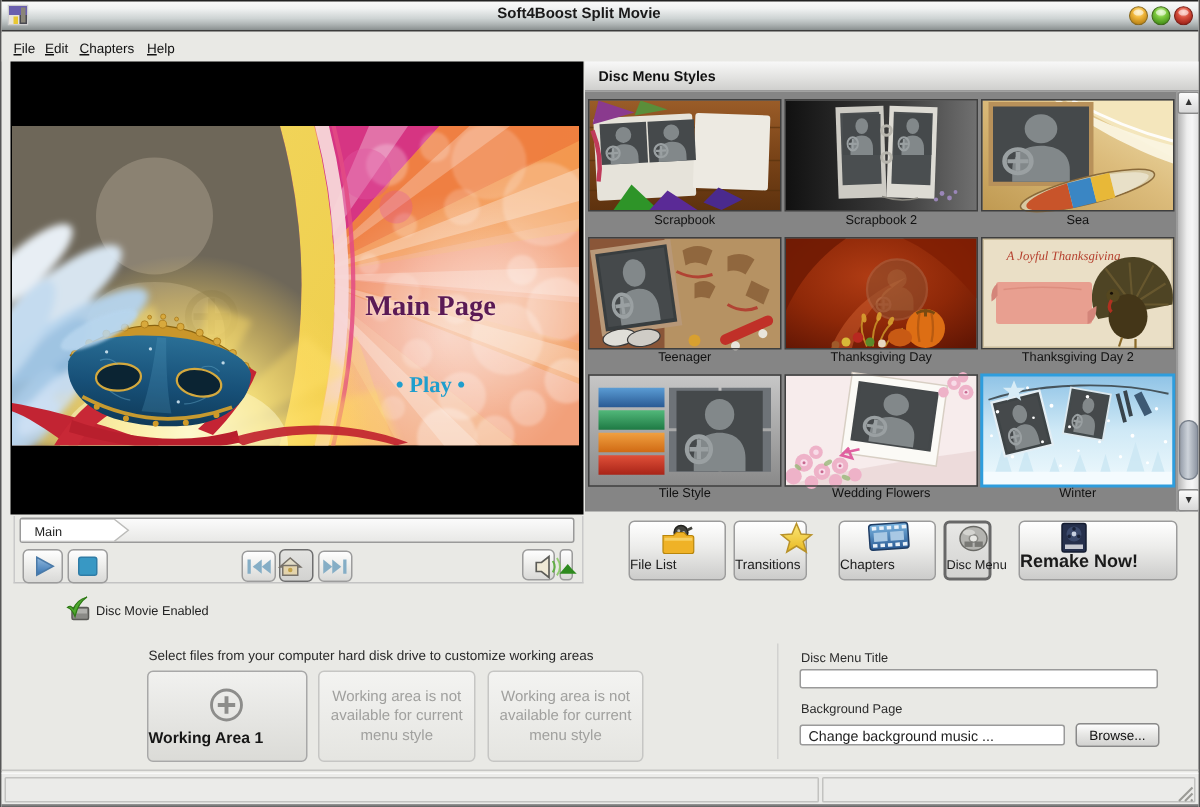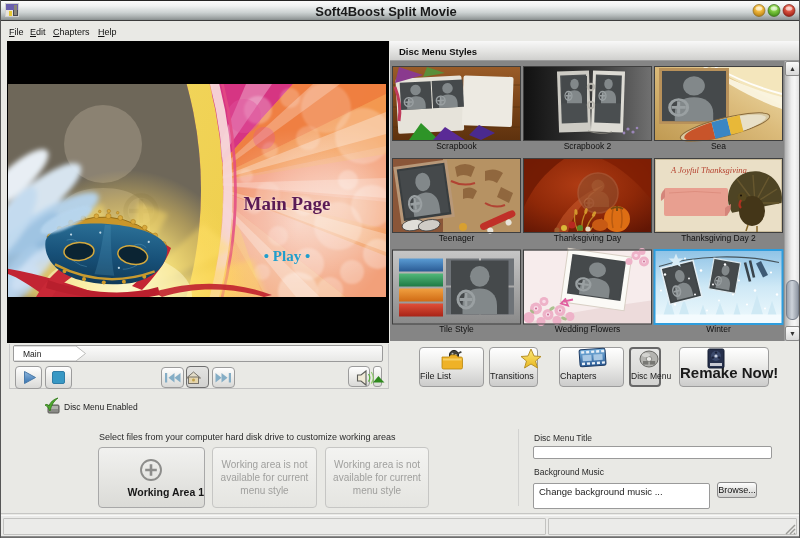--- a/index.html
+++ b/index.html
@@ -1,21 +1,21 @@
 <!DOCTYPE html>
 <html><head>
 <meta charset="utf-8">
 <style>
 *{margin:0;padding:0;box-sizing:border-box}
 html,body{width:800px;height:538px;overflow:hidden}
 body{font-family:"Liberation Sans",sans-serif;position:relative;background:#e9e9e5;border-left:1px solid #565656;border-right:1px solid #565656;}
 .abs{position:absolute}
 
 #titlebar{left:0;top:0;width:798px;height:21px;background:linear-gradient(#fafafa,#f0f2f2 25%,#cdd3d3 60%,#b2b8b8 78%,#959b9b 94%,#878d8d);border-top:1px solid #232323;border-bottom:1px solid #3c3c3c;}
-#titletext{left:0;top:4px;width:770px;text-align:center;font-size:13px;font-weight:bold;color:#1a1a1a;}
+#titletext{left:0;top:4px;width:770px;text-align:center;font-size:10px;font-weight:bold;color:#1a1a1a;}
 
 #menubar{left:0;top:22px;width:714px;height:19px;background:#e9e9e5;font-size:9px;color:#111;}
 #menubar span{position:absolute;top:5px}
 #menubar u{text-decoration:underline}
 
 #video{left:6px;top:41px;width:382px;height:302px;background:#000;}
 
 #dmsheader{left:389px;top:41px;width:455px;height:20px;background:linear-gradient(#f8f8f8,#e3e3e1 55%,#cfcfcd);border-bottom:1px solid #9a9a9a;}
 #dmsheader b{position:absolute;left:9px;top:5px;font-size:9.5px;color:#111}
 
@@ -36,27 +36,27 @@
 .tabbtn.sel{background:linear-gradient(#e8e8e6,#d3d3d1);border:2px solid #686868;}
 
 #dme{left:63px;top:402px;font-size:8.5px;color:#222}
 
 #selectlbl{left:98px;top:432px;font-size:9px;color:#2a2a2a}
 .wa{position:absolute;top:447px;height:61px;border-radius:4px;}
 #wa1{left:97px;width:107px;background:linear-gradient(#f1f1ef,#dbdbd7);border:1px solid #a8a8a8;}
 #wa2{left:211px;width:105px;background:linear-gradient(#f3f3f1,#e5e5e1);border:1px solid #c6c6c4;}
 #wa3{left:324px;width:104px;background:linear-gradient(#f3f3f1,#e5e5e1);border:1px solid #c6c6c4;}
 .wanote{position:absolute;left:0;right:0;top:10px;text-align:center;font-size:10px;line-height:13px;color:#a0a09e}
-#wa1lbl{position:absolute;left:0;right:0;bottom:9px;text-align:right;font-size:10.5px;font-weight:bold;color:#161616}
+#wa1lbl{position:absolute;left:0;right:0;bottom:9px;text-align:left;font-size:10.5px;font-weight:bold;color:#161616}
 #vsep{left:517px;top:429px;width:1px;height:77px;background:#d2d2d0}
 #dmtlbl{left:533px;top:433px;font-size:8.5px;color:#2a2a2a}
 #dmtinput{left:532px;top:446px;width:239px;height:13px;background:#fff;border:1px solid #9a9a9a;border-radius:2px}
 #bgmlbl{left:533px;top:467px;font-size:8.5px;color:#2a2a2a}
-#bgminput{left:532px;top:483px;width:177px;height:26px;background:#fff;border:1px solid #9a9a9a;border-radius:2px;font-size:9.5px;color:#222;padding:2px 0 0 5px}
-#browsebtn{left:716px;top:482px;width:40px;height:16px;background:linear-gradient(#fdfdfd,#e8e8e6 45%,#d2d2d0);border:1px solid #8a8a8a;border-radius:3px;text-align:center;font-size:9px;color:#111;line-height:15px}
+#bgminput{left:532px;top:483px;width:177px;height:14px;background:#fff;border:1px solid #9a9a9a;border-radius:2px;font-size:9.5px;color:#222;padding:2px 0 0 5px}
+#browsebtn{left:716px;top:482px;width:56px;height:16px;background:linear-gradient(#fdfdfd,#e8e8e6 45%,#d2d2d0);border:1px solid #8a8a8a;border-radius:3px;text-align:center;font-size:9px;color:#111;line-height:15px}
 
 #hsep{left:0px;top:513px;width:798px;height:1px;background:#c6c6c4}
 #statusbar{left:0px;top:515px;width:798px;height:21px;background:#ebebe9;border-top:1px solid #f8f8f8}
 .scell{position:absolute;top:2px;height:17px;border:1px solid #c2c2c0;border-radius:1px}
 #sbottom{left:0;top:536px;width:798px;height:2px;background:linear-gradient(#9a9a9a,#5f5f5f)}
 </style>
 </head>
 <body>
 <div class="abs" id="titlebar"></div>
 <div class="abs" id="titletext">Soft4Boost Split Movie</div>
@@ -677,35 +677,35 @@
   <path d="M17.3,6 q4,5.8 0,11.6" fill="none" stroke="#84c85c" stroke-width="1.3" opacity="0.85"></path>
  </g>
  <path d="M358,16.5 l5.5,-6.5 l2.5,3 l3.5,3.5 Z" fill="#2e8a1e"></path>
 </svg>
 
 <svg class="abs" style="left:41px;top:397px" width="20" height="18" viewBox="0 0 20 18">
   <rect x="6" y="8" width="11" height="8" rx="1" fill="#8a8a86" stroke="#5a5a56"></rect>
   <rect x="7" y="9" width="9" height="3" fill="#b0b0ac"></rect>
   <path d="M3,8 q3,1 5,6 q2,-9 8,-13 q-7,2 -9,8 q-2,-3 -4,-1 Z" fill="#4ea82e" stroke="#2f7a16" stroke-width="0.8"></path>
 </svg>
-<div class="abs" id="dme">Disc Menu Enabled</div>
+<div class="abs" id="dme">Disc Movie Enabled</div>
 
 <div class="tabbtn" style="left:418px;width:65px">
     <span class="lbl">File List</span>
   </div>
 <div class="tabbtn" style="left:488px;width:49px">
     <span class="lbl">Transitions</span>
   </div>
 <div class="tabbtn" style="left:558px;width:65px">
     <span class="lbl">Chapters</span>
   </div>
 <div class="tabbtn sel" style="left:628px;width:32px">
     <span class="lbl" style="bottom:4px;font-size:8.5px">Disc Menu</span>
   </div>
-<div class="tabbtn" style="left:678px;width:90px;font-weight:bold;font-size:15px">
+<div class="tabbtn" style="left:678px;width:106px;font-weight:bold;font-size:12px">
     <span class="lbl">Remake Now!</span>
   </div>
 
 <svg class="abs" style="left:418px;top:347px" width="350" height="26" viewBox="0 0 350 26">
  <defs>
   <linearGradient id="star" x1="0" y1="0" x2="0" y2="1">
         <stop offset="0%" stop-color="#fce87a"></stop>
         <stop offset="100%" stop-color="#e8b820"></stop>
       </linearGradient>
   <linearGradient id="fstrip" x1="0" y1="0" x2="0" y2="1">
@@ -775,21 +775,21 @@
 </div>
 <div class="wa" id="wa2">
     <div class="wanote">Working area is not<br>available for current<br>menu style</div>
   </div>
 <div class="wa" id="wa3">
     <div class="wanote">Working area is not<br>available for current<br>menu style</div>
   </div>
 <div class="abs" id="vsep"></div>
 <div class="abs" id="dmtlbl">Disc Menu Title</div>
 <div class="abs" id="dmtinput"></div>
-<div class="abs" id="bgmlbl">Background Music</div>
+<div class="abs" id="bgmlbl">Background Page</div>
 <div class="abs" id="bgminput">Change background music ...</div>
 <div class="abs" id="browsebtn">Browse...</div>
 <div class="abs" id="hsep"></div>
 <div class="abs" id="statusbar">
  <div class="scell" style="left:2px;width:543px"></div>
  <div class="scell" style="left:547px;width:249px"></div>
  <svg class="abs" style="right:3px;top:7px" width="12" height="12" viewBox="0 0 12 12">
   <g stroke="#9a9a96" stroke-width="1.4">
         <path d="M11,2 L2,11"></path>
         <path d="M11,6 L6,11"></path>

